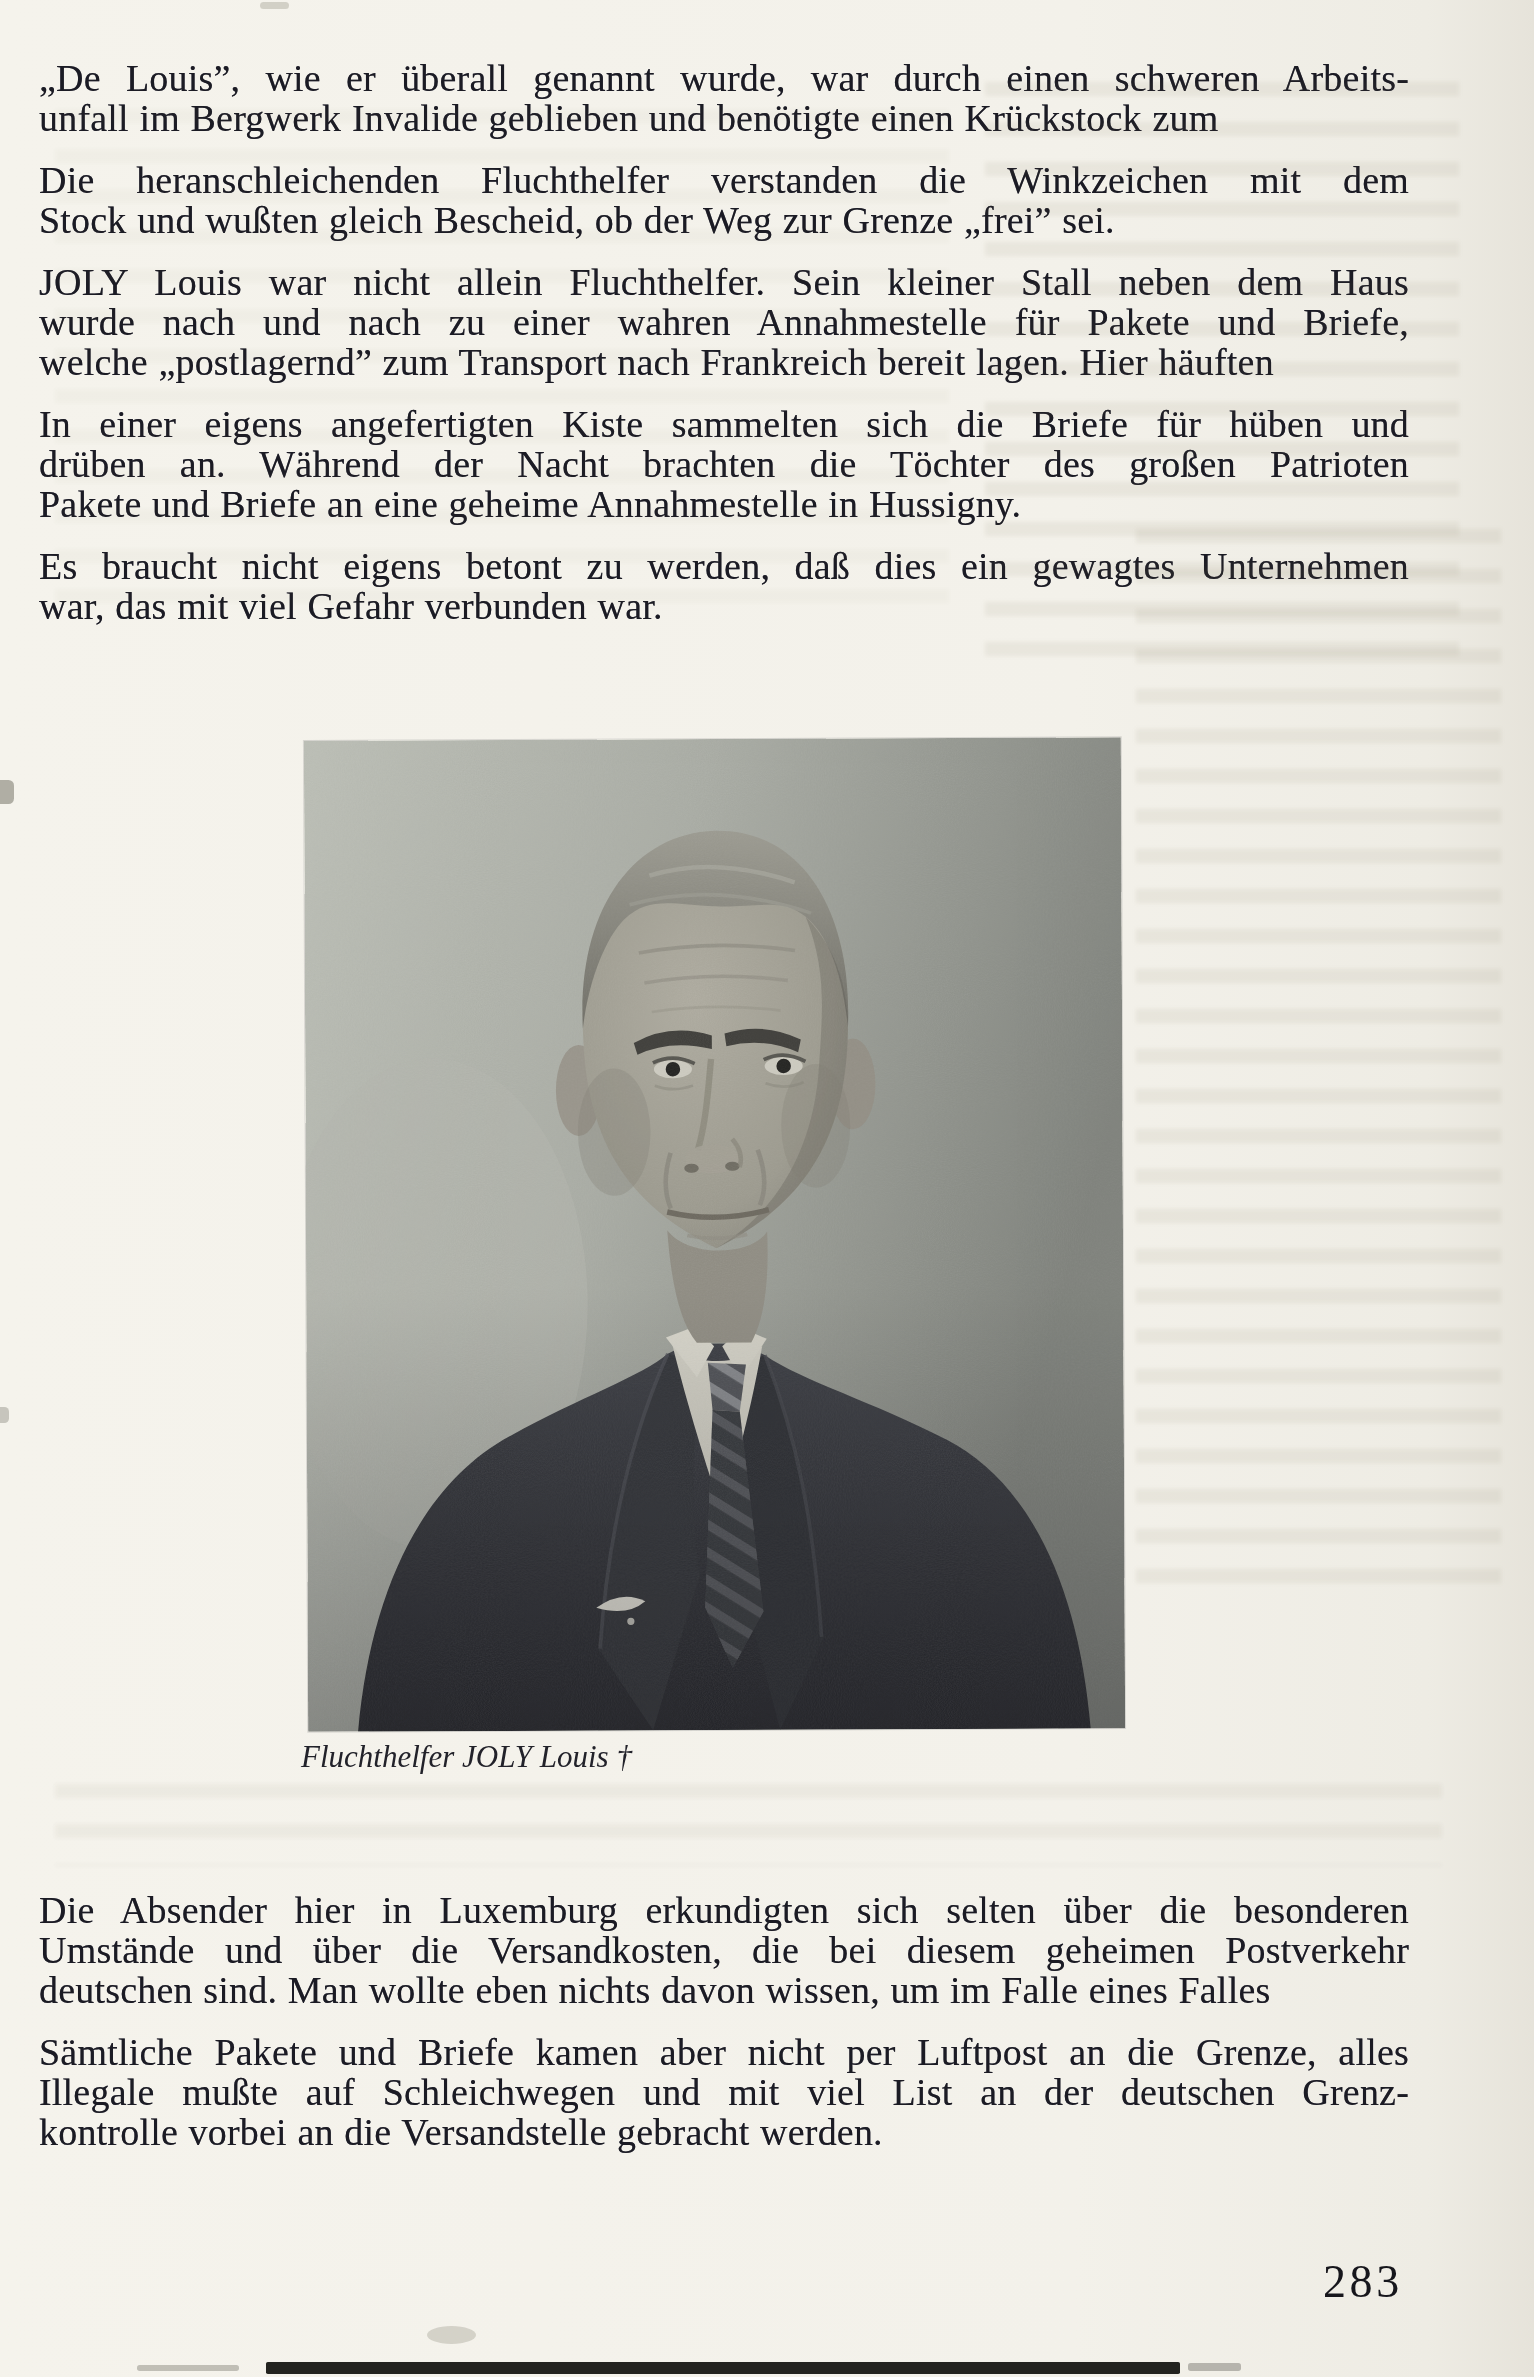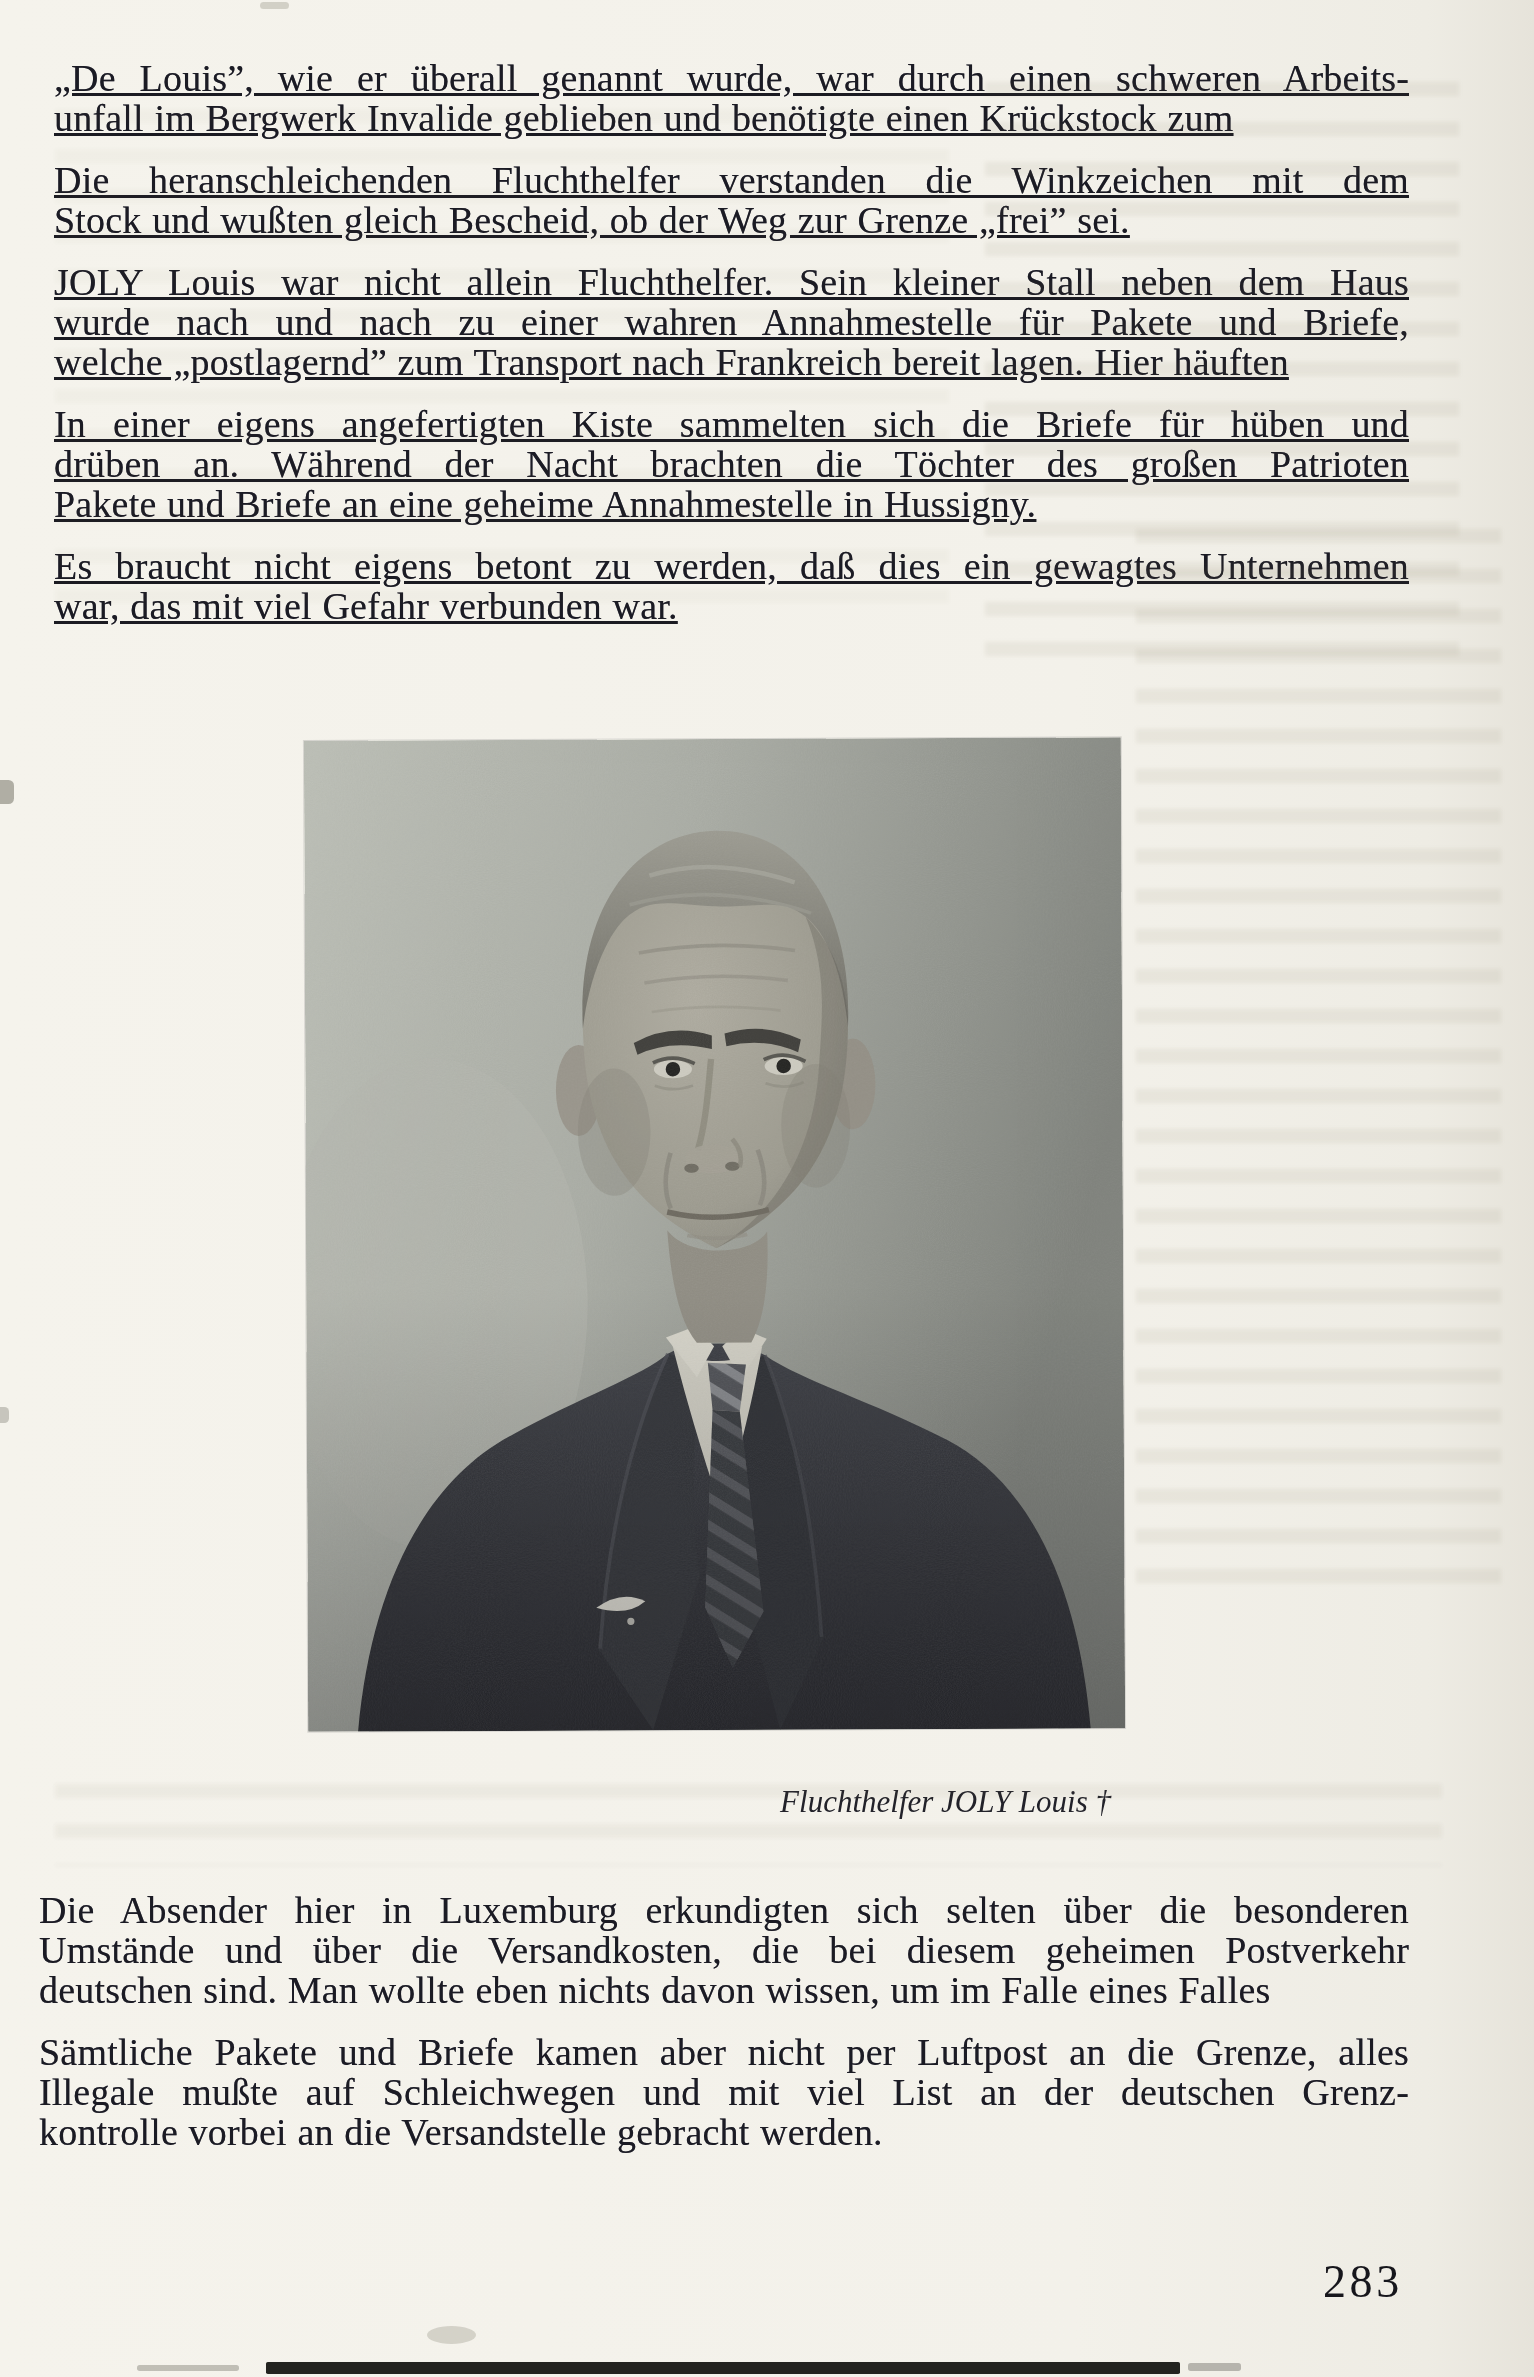--- a/index.html
+++ b/index.html
@@ -7,21 +7,21 @@
     position:relative;
     width:1534px; height:2377px;
     margin:0 auto;
     background:
       linear-gradient(90deg, #f5f3ec 0%, #f3f1ea 70%, #eeece4 93%, #e6e3da 100%),
       #f3f1ea;
     font-family:"Liberation Serif","DejaVu Serif",serif;
     color:#1b1b22;
     overflow:hidden;
   }
-  .textblock-top   { position:absolute; left:54px;  right:125px; top:58px;text-decoration:underline; }
+  .textblock-top   { position:absolute; left:39px;  right:125px; top:58px; }
   .textblock-lower { position:absolute; left:39px;  right:125px; top:1890px; }
   .para { margin:0 0 22px 0; }
   .line {
     font-size:38px;
     line-height:40px;
     letter-spacing:0.2px;
     text-align:justify;
     text-align-last:justify;
     word-spacing:0.9px;
     color:#1b1b24;
@@ -34,26 +34,25 @@
     left:306px; top:739px;
     width:817px; height:991px;
     transform:rotate(-0.25deg);
     box-shadow:0 0 0 0.9px rgba(60,60,70,.15);
     overflow:hidden;
   }
   .photo-wrap svg { display:block; width:100%; height:100%; }
 
   .caption {
     position:absolute;
-    left:294px; top:1739px; width:817px;
-    text-align:right;
+    left:301px; top:1739px; width:817px;
+    text-align:left;
     font-style:italic;
     font-size:31px;
     color:#22222a;
-    margin-top:45px;
   }
 
   .page-number {
     position:absolute;
     left:1323px; top:2255px;
     font-size:46px;
     letter-spacing:3.6px;
     color:#16161c;
   }
 

